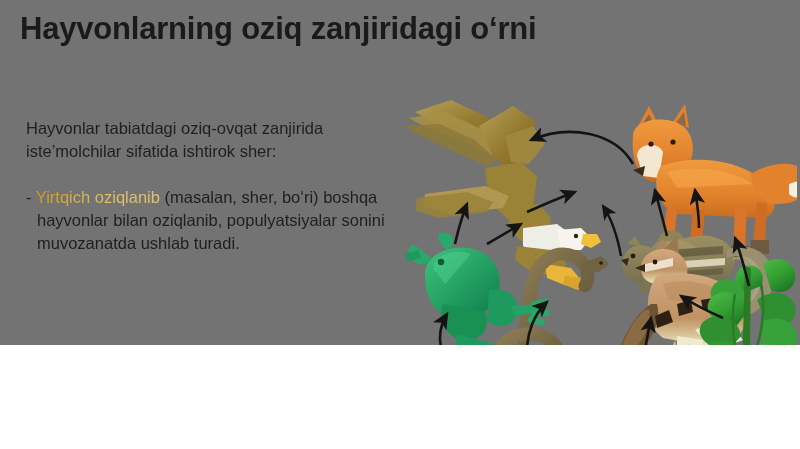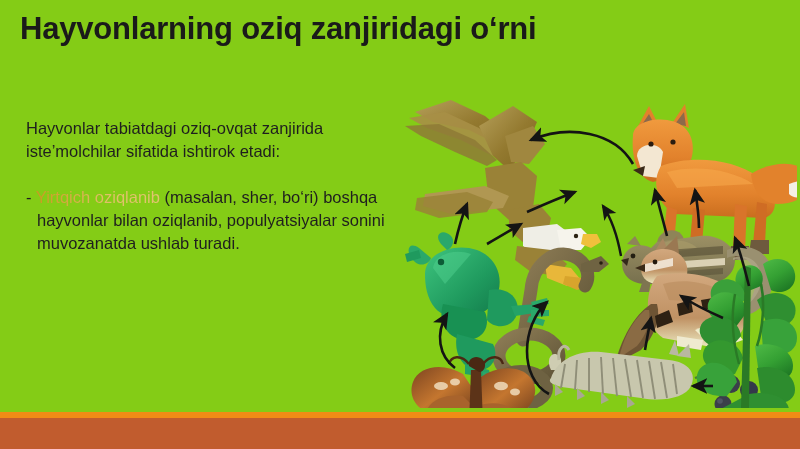--- a/index.html
+++ b/index.html
@@ -5,22 +5,22 @@
   html,body{margin:0;padding:0;}
   body{
     width:800px;height:449px;
     background:#ffffff;
     font-family:"Liberation Sans", sans-serif;
     overflow:hidden;
     position:relative;
   }
   #slide{
     position:absolute;inset:0;
-    width:800px;height:449px;
-    background:#84cc16;
+    width:800px;height:345px;
+    background:#737373;
     overflow:hidden;
   }
 
   
   #title{
     position:absolute;
     left:20px;top:10px;
     width:640px;
     font-size:31px;
     font-weight:bold;
@@ -76,21 +76,21 @@
   }
 </style>
 </head>
 <body>
 
 <div id="slide">
 
   <div id="title">Hayvonlarning oziq zanjiridagi o‘rni</div>
 
   <div id="body-text">
-    <p id="intro-para">Hayvonlar tabiatdagi oziq-ovqat zanjirida iste’molchilar sifatida ishtirok etadi:</p>
+    <p id="intro-para">Hayvonlar tabiatdagi oziq-ovqat zanjirida iste’molchilar sifatida ishtirok sher:</p>
 
     <p id="bullet-para"><span>-</span><span> </span><span class="highlight">Yirtqich oziqlanib</span><span> (masalan, sher, bo‘ri) boshqa hayvonlar bilan oziqlanib, populyatsiyalar sonini muvozanatda ushlab turadi.</span></p>
   </div>
 
   <div id="foodweb">
     <svg viewBox="0 0 392 330" xmlns="http://www.w3.org/2000/svg">
       <defs>
         <marker id="ah" markerWidth="7" markerHeight="7" refX="5.5" refY="3" orient="auto">
           <path d="M0,0 L6.5,3 L0,6 L1.6,3 Z" fill="#141414"></path>
         </marker>

